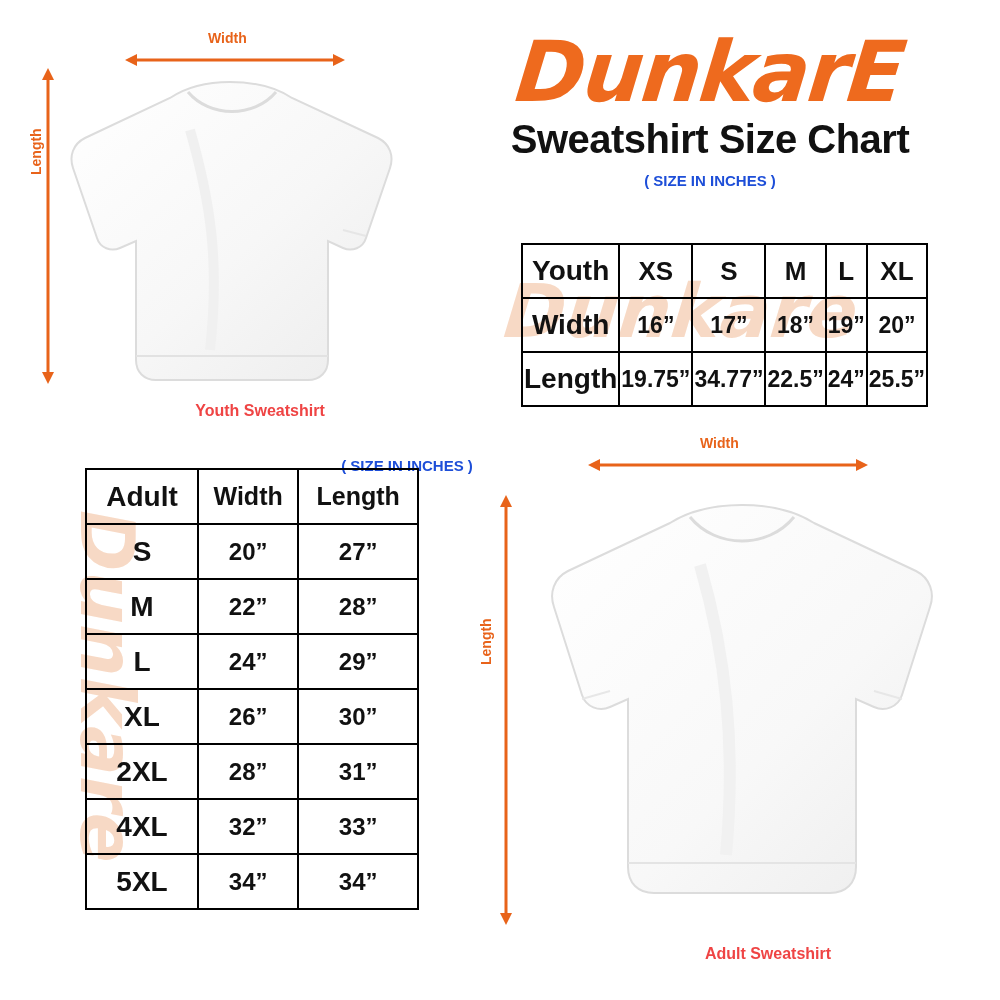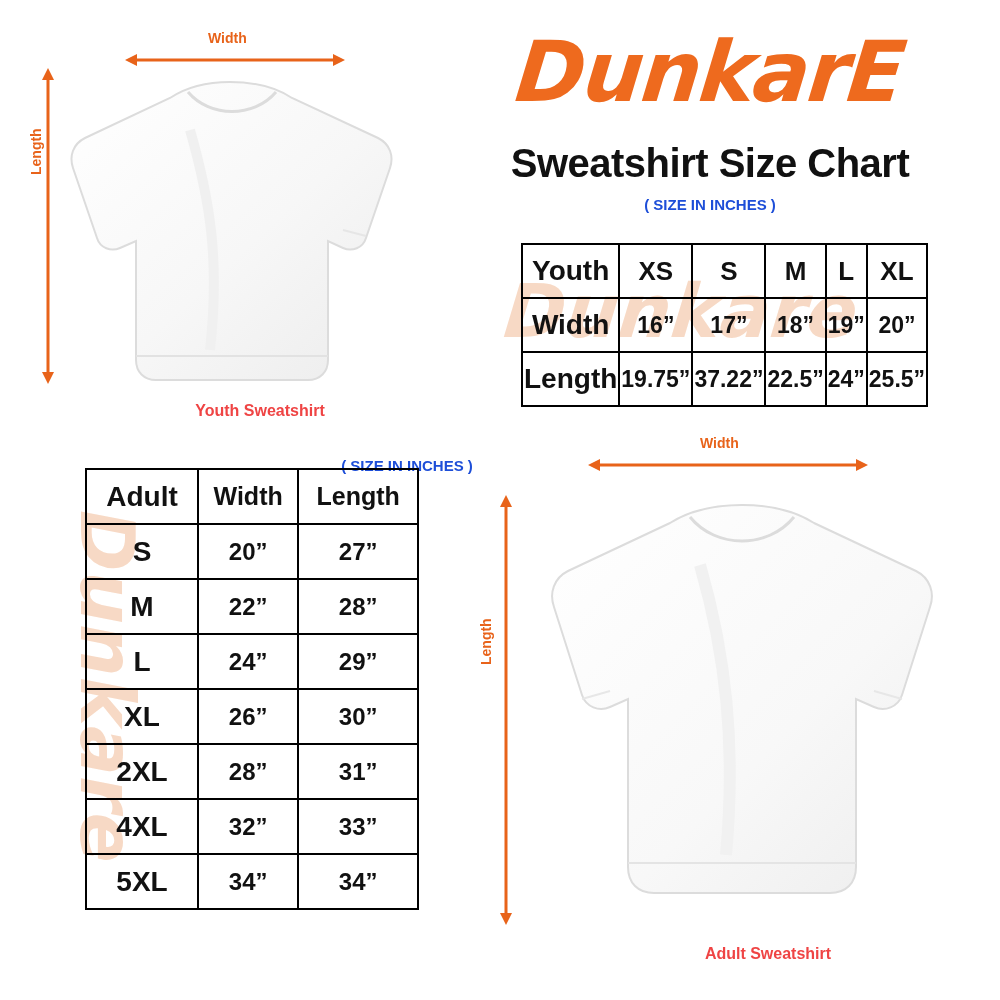--- a/index.html
+++ b/index.html
@@ -22,21 +22,21 @@
     font-family:"DejaVu Sans", sans-serif;
     font-weight:bold;
     font-style:italic;
     font-size:84px;
     letter-spacing:-2px;
     color:#ee6a1e;
     line-height:1;
     transform:skewX(-6deg);
   }
   .brand-sub{
-    margin-top:27px;
+    margin-top:3px;
     font-size:40px;
     font-weight:bold;
     color:#111;
     letter-spacing:-0.5px;
   }
   .size-note{
     font-size:15px;
     font-weight:bold;
     color:#1d4ed8;
     text-align:center;
@@ -163,21 +163,21 @@
       <td class="rowhead">Width</td>
       <td class="val">16”</td>
       <td class="val">17”</td>
       <td class="val">18”</td>
       <td class="val">19”</td>
       <td class="val">20”</td>
     </tr>
     <tr>
       <td class="rowhead">Length</td>
       <td class="val">19.75”</td>
-      <td class="val">37.22”</td>
+      <td class="val">34.77”</td>
       <td class="val">22.5”</td>
       <td class="val">24”</td>
       <td class="val">25.5”</td>
     </tr>
   </tbody>
     </table>
 
   <div class="size-note note-youth">( SIZE IN INCHES )</div>
 
   <table class="adult-table">

